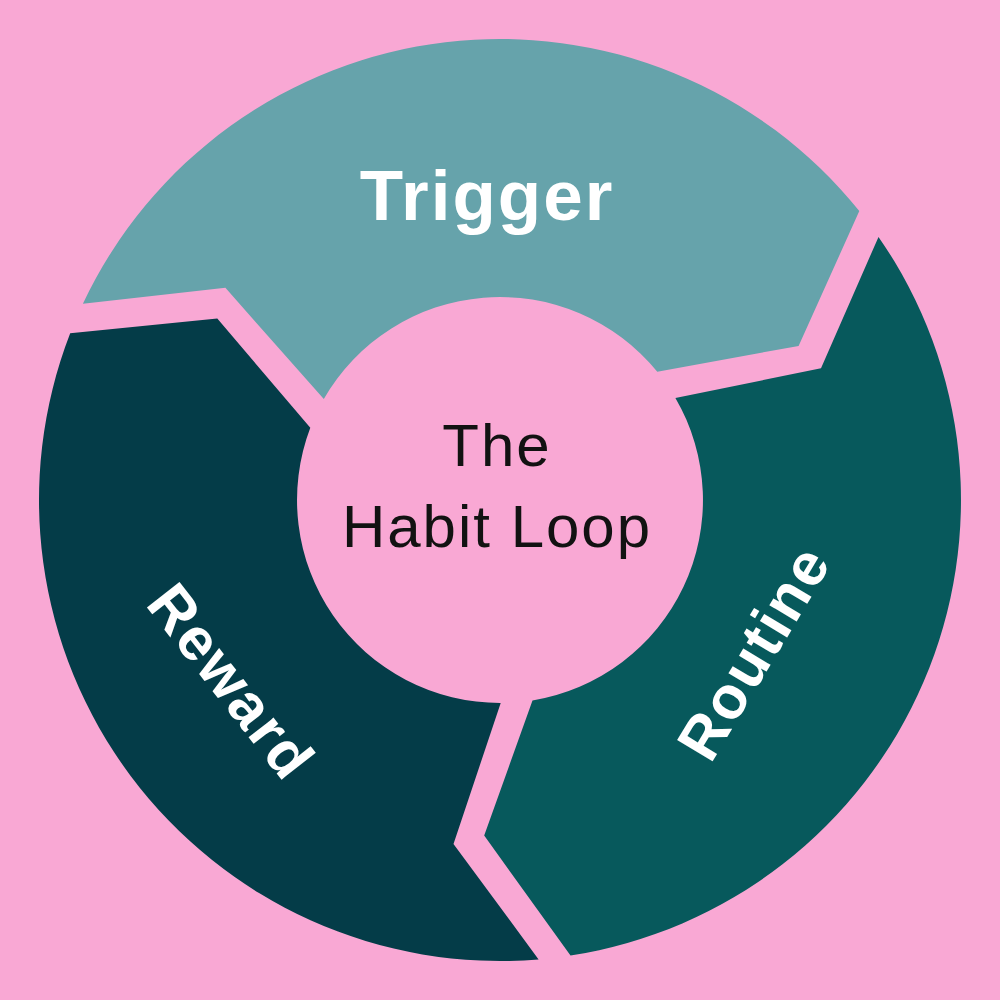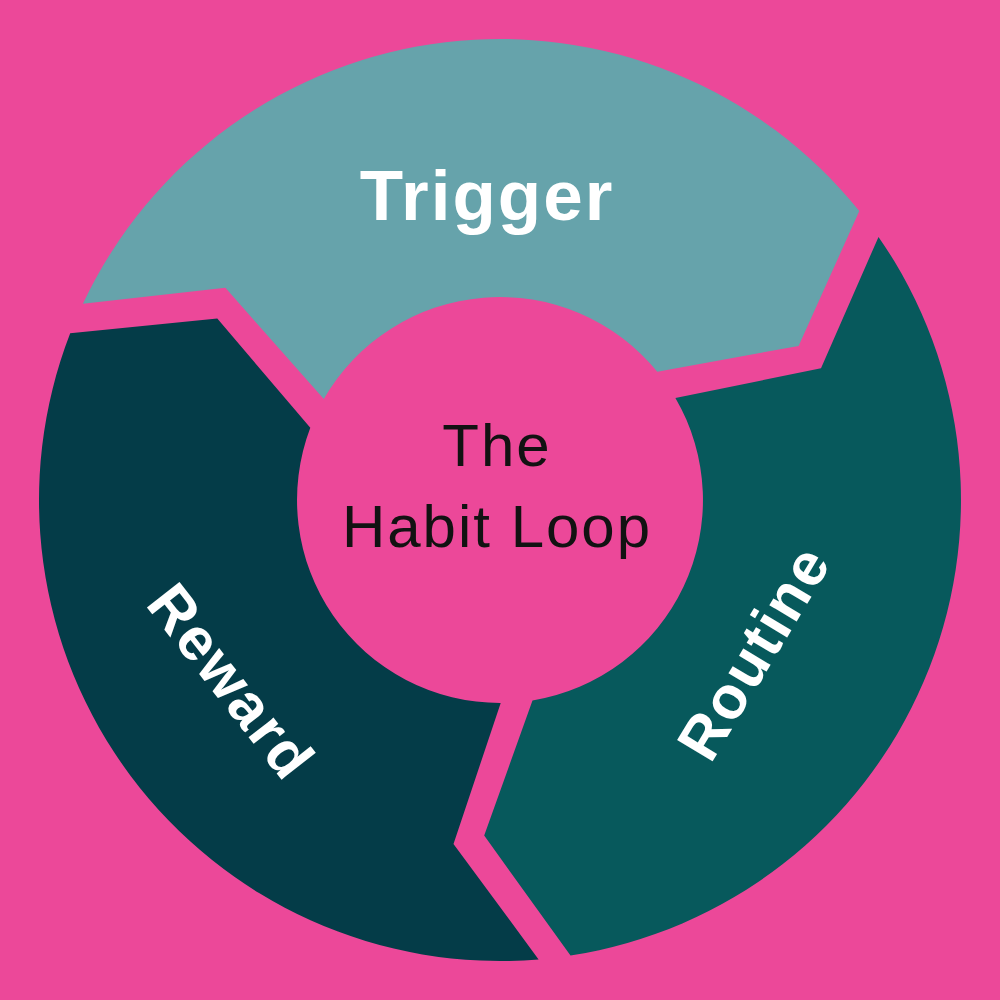--- a/index.html
+++ b/index.html
@@ -4,21 +4,21 @@
 <style>
   html, body {
     margin: 0;
     padding: 0;
     background: #ffffff;
   }
   .stage {
     position: relative;
     width: 1000px;
     height: 1000px;
-    background: #ec4899;
+    background: #f9a8d4;
     overflow: hidden;
     font-family: "Liberation Sans", sans-serif;
   }
   svg.diagram {
     position: absolute;
     left: 0;
     top: 0;
     width: 1000px;
     height: 1000px;
     display: block;

